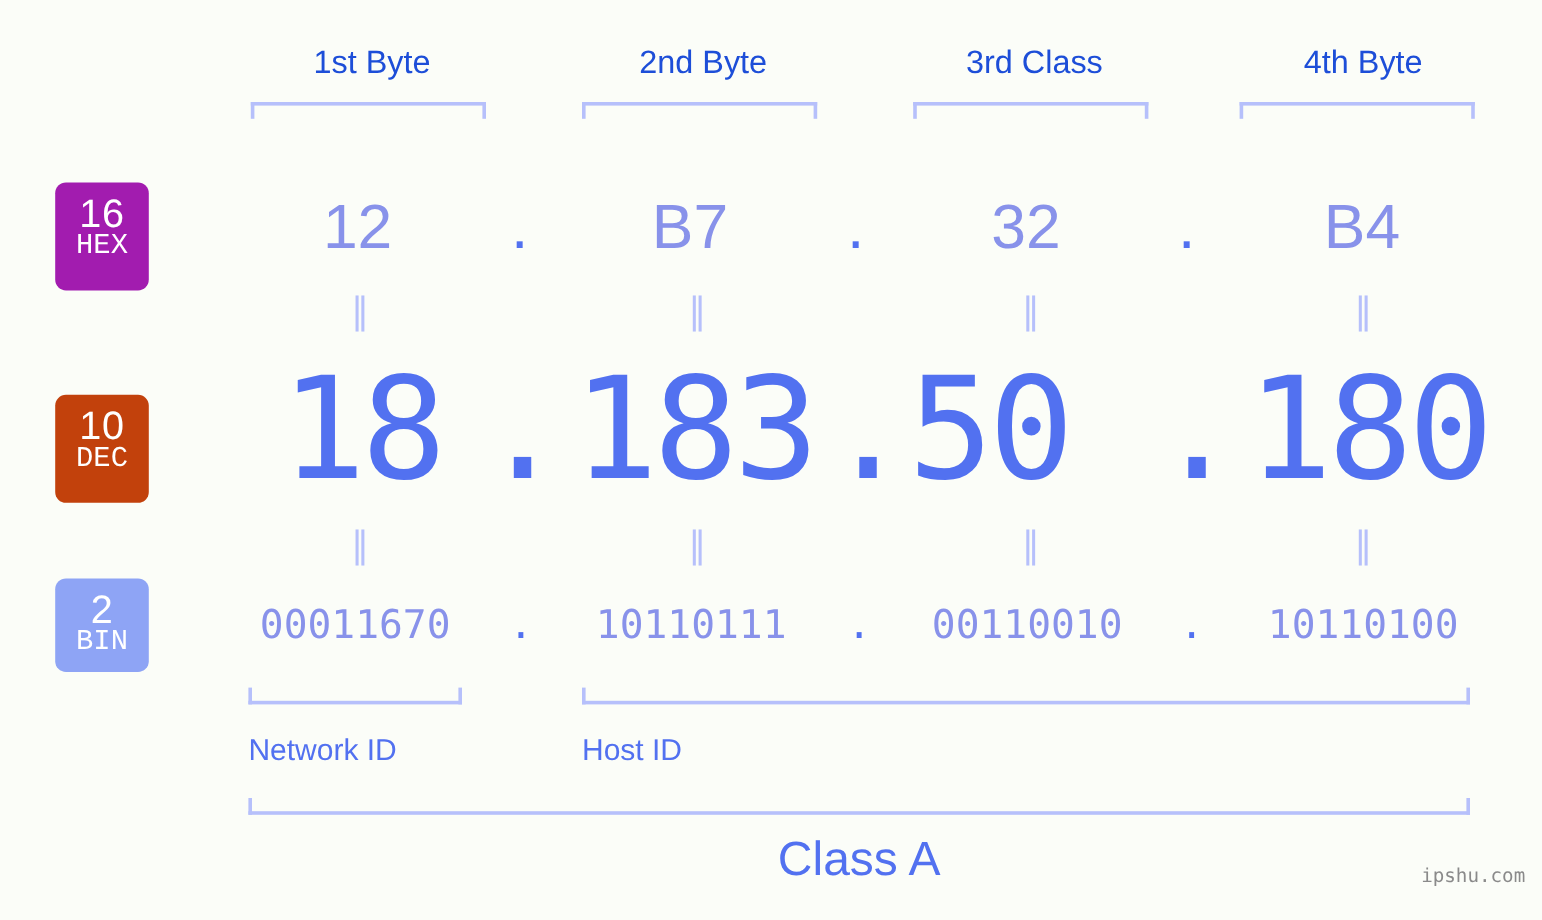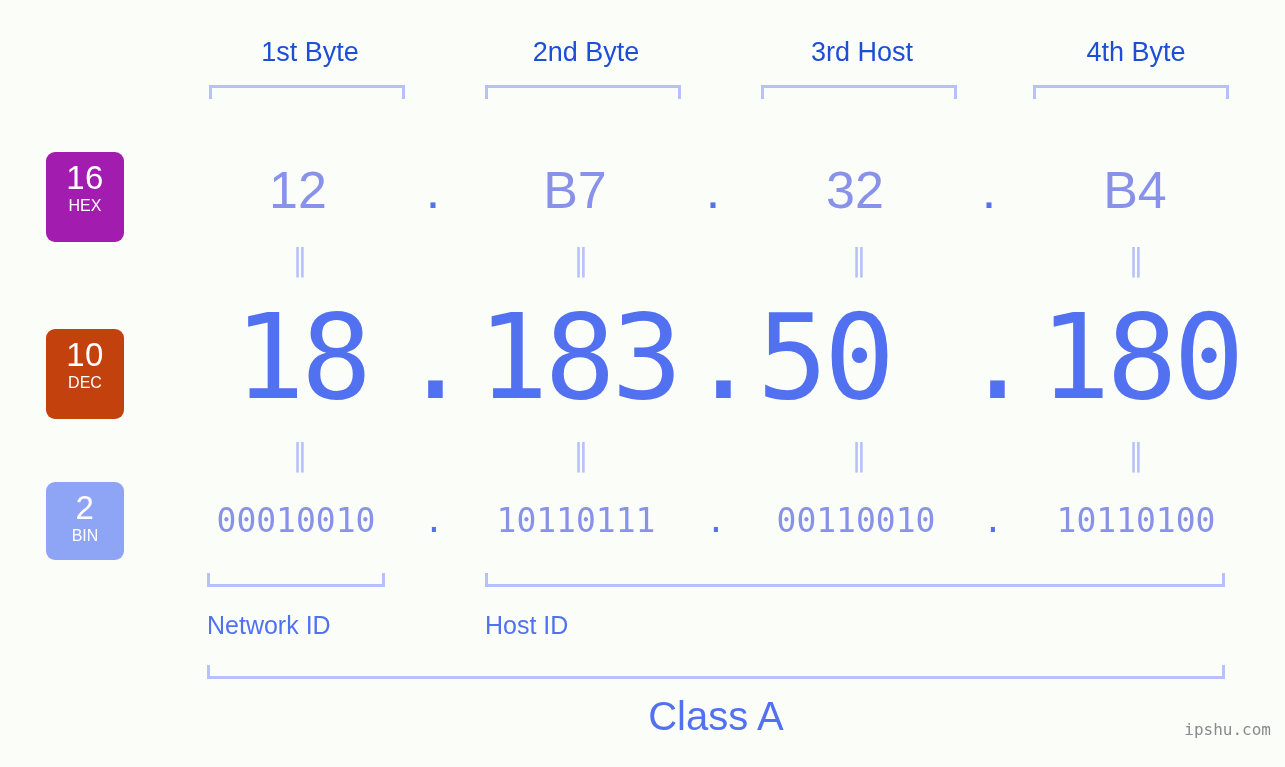--- a/index.html
+++ b/index.html
@@ -67,23 +67,24 @@
   }
   .badge .num {
     display: block;
     font-size: 33px;
     line-height: 34px;
     font-weight: 400;
     letter-spacing: 0.5px;
   }
   .badge .abbr {
     display: block;
-    font-size: 16px;
+    font-size: 24px;
     line-height: 22px;
     font-weight: 400;
+    font-family: Liberation Mono, monospace;
   }
   #badge-hex { top: 152px; height: 90px; background: #a21caf; }
   #badge-dec { top: 329px; height: 90px; background: #c2410c; }
   #badge-bin { top: 482px; height: 78px; background: #8ea4f5; }
 
   
   .val-hex {
     position: absolute;
     top: 150px;
     height: 80px;
@@ -195,21 +196,21 @@
     letter-spacing: 0px;
   }
 </style>
 </head>
 <body>
 
 <div id="stage">
 
   <div class="byte-header" style="left:193px; width:234px;">1st Byte</div>
   <div class="byte-header" style="left:469px; width:234px;">2nd Byte</div>
-  <div class="byte-header" style="left:745px; width:234px;">3rd Host</div>
+  <div class="byte-header" style="left:745px; width:234px;">3rd Class</div>
   <div class="byte-header" style="left:1019px; width:234px;">4th Byte</div>
 
   <div class="bracket-down" style="left:209px; top:85px; width:196px;"></div>
   <div class="bracket-down" style="left:485px; top:85px; width:196px;"></div>
   <div class="bracket-down" style="left:761px; top:85px; width:196px;"></div>
   <div class="bracket-down" style="left:1033px; top:85px; width:196px;"></div>
 
   <div class="badge" id="badge-hex">
     <span class="num">16</span>
     <span class="abbr">HEX</span>
@@ -244,21 +245,21 @@
   <div class="eqmark" style="left:285px; top:440px;">‖</div>
   <div class="eqmark" style="left:566px; top:440px;">‖</div>
   <div class="eqmark" style="left:844px; top:440px;">‖</div>
   <div class="eqmark" style="left:1121px; top:440px;">‖</div>
 
   <div class="badge" id="badge-bin">
     <span class="num">2</span>
     <span class="abbr">BIN</span>
   </div>
 
-  <div class="val-bin" style="left:190px; width:212px;">00010010</div>
+  <div class="val-bin" style="left:190px; width:212px;">00011670</div>
   <div class="dot-bin" style="left:404px; width:60px;">.</div>
   <div class="val-bin" style="left:470px; width:212px;">10110111</div>
   <div class="dot-bin" style="left:686px; width:60px;">.</div>
   <div class="val-bin" style="left:750px; width:212px;">00110010</div>
   <div class="dot-bin" style="left:963px; width:60px;">.</div>
   <div class="val-bin" style="left:1030px; width:212px;">10110100</div>
 
   <div class="bracket-up" style="left:207px; top:573px; width:178px;"></div>
   <div class="bracket-up" style="left:485px; top:573px; width:740px;"></div>
 

